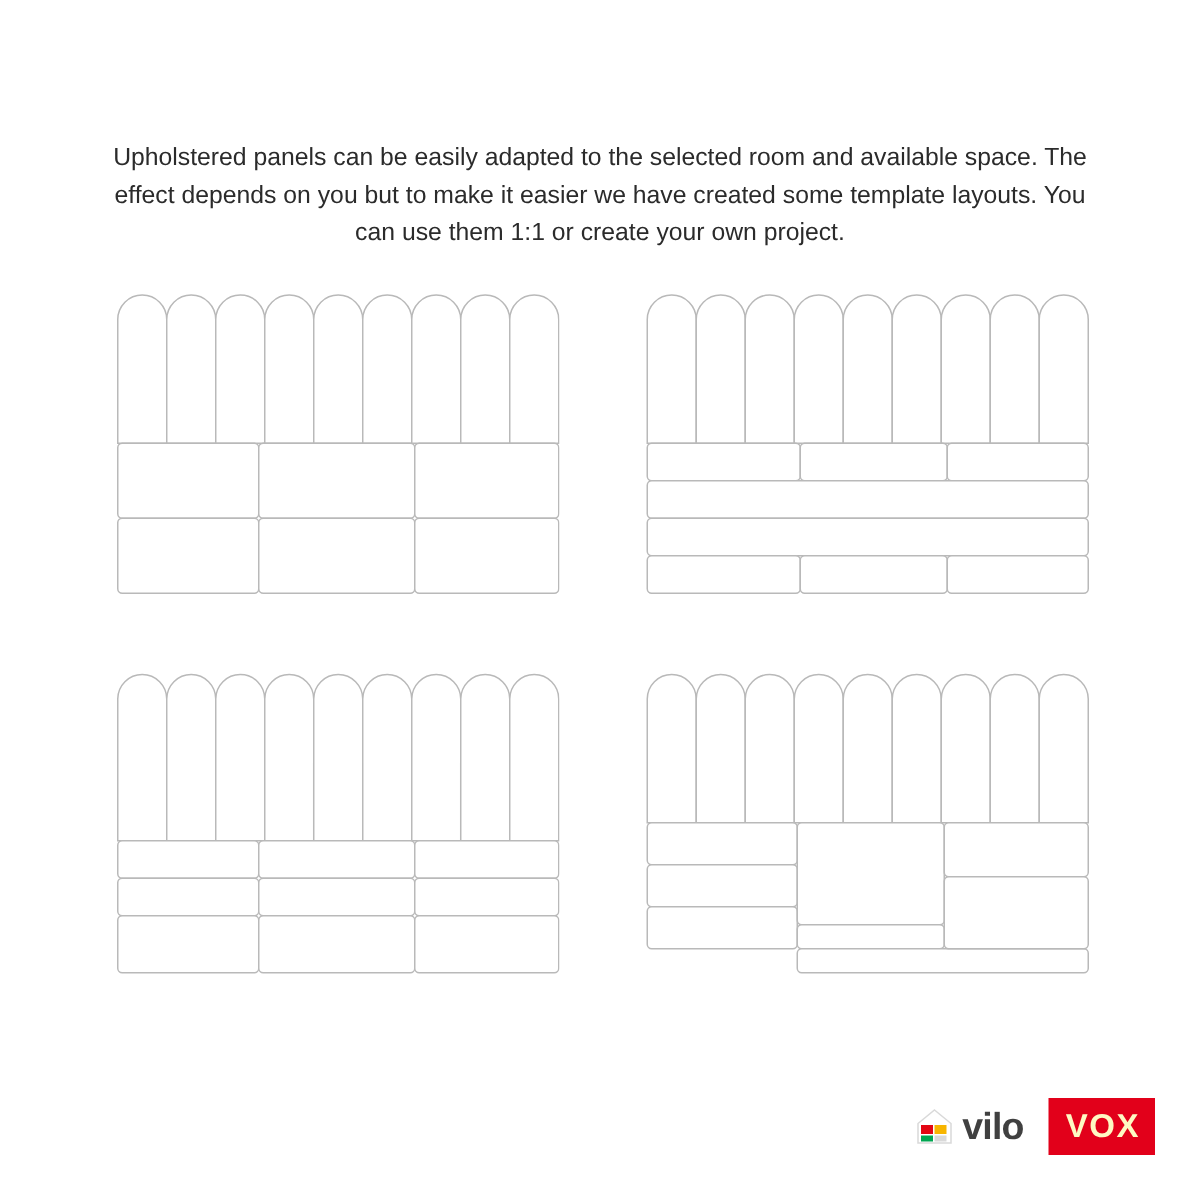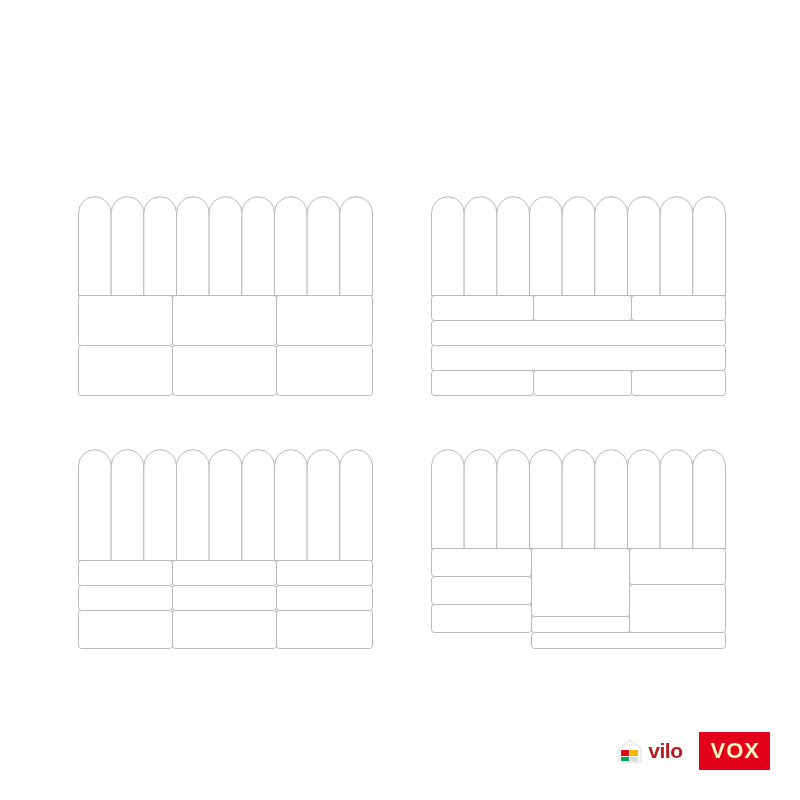--- a/index.html
+++ b/index.html
@@ -104,41 +104,42 @@
     display: flex;
     align-items: center;
     gap: 5px;
   }
   .vilo-mark {
     width: 26px;
     height: 26px;
     position: relative;
   }
   .vilo-text {
-    font-size: 21px;
+    font-size: 25px;
     font-weight: bold;
-    color: #b91c1c;
+    color: #404040;
     letter-spacing: -0.5px;
   }
   
   .brand-vox {
     background: #e2001a;
     color: #fef9c3;
     font-size: 22px;
     font-weight: bold;
     letter-spacing: 1px;
     padding: 8px 10px 8px 12px;
     line-height: 1;
   }
 </style>
 </head>
 <body>
 
 <div class="page">
 
+  <p class="intro">Upholstered panels can be easily adapted to the selected room and available space. The effect depends on you but to make it easier we have created some template layouts. You can use them 1:1 or create your own project.</p>
 
   <div class="layouts">
 
     <div class="layout l0">
       <svg class="panel-svg" width="296" height="202" viewBox="0 0 296 202">
         <g fill="#ffffff" stroke="#b9b9b9" stroke-width="1">
 
           <path d="M1.5 100.5 L1.5 18 A16.33 16.33 0 0 1 34.16 18 L34.16 100.5 Z"></path>
           <path d="M34.16 100.5 L34.16 18 A16.33 16.33 0 0 1 66.83 18 L66.83 100.5 Z"></path>
           <path d="M66.83 100.5 L66.83 18 A16.33 16.33 0 0 1 99.5 18 L99.5 100.5 Z"></path>

